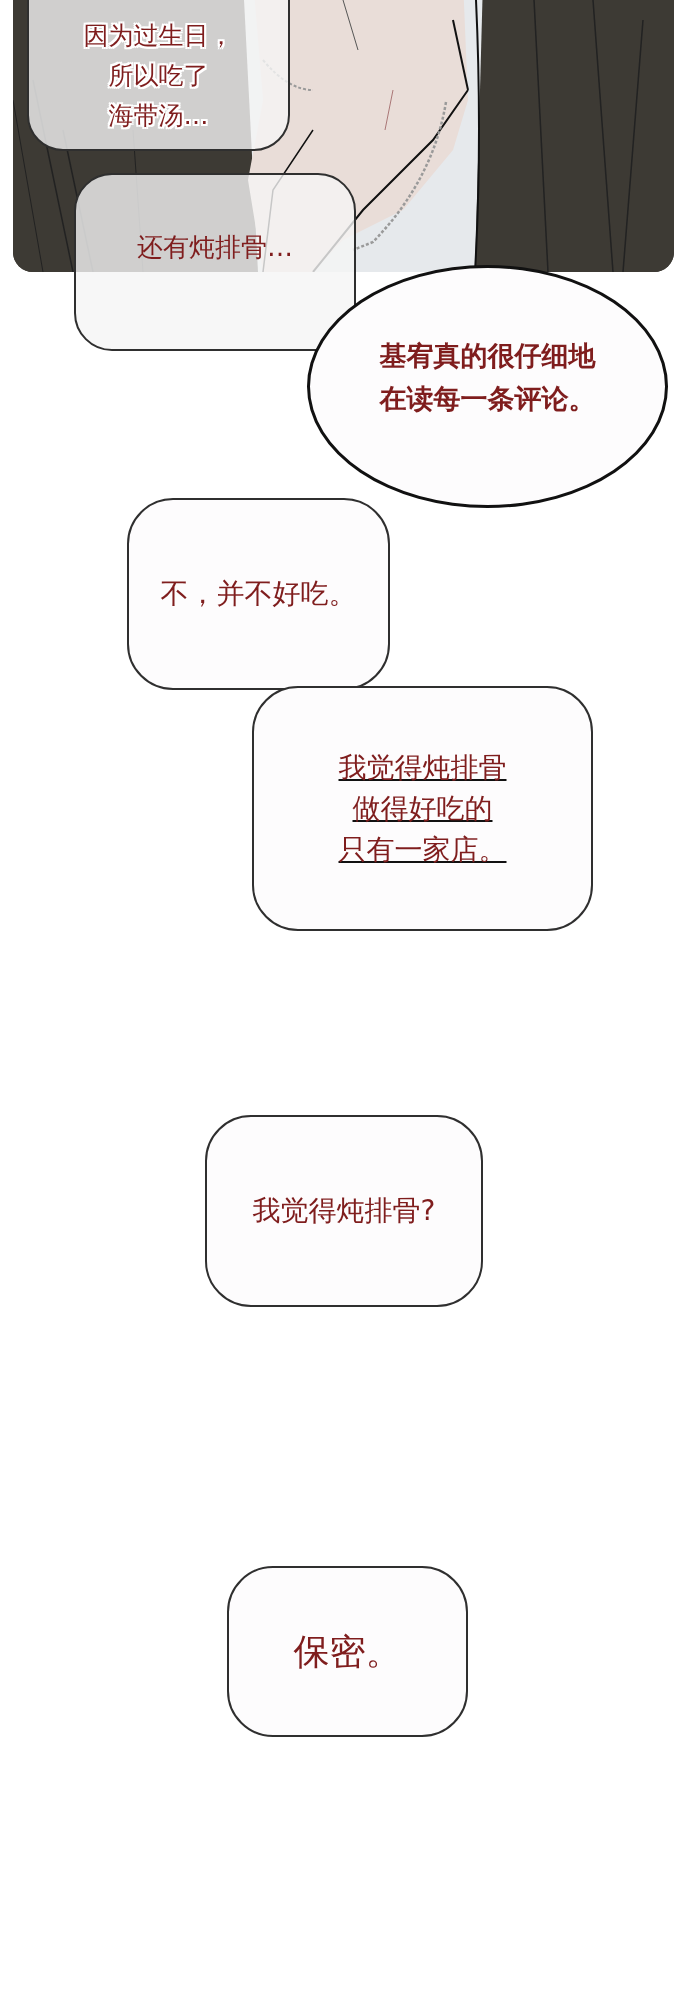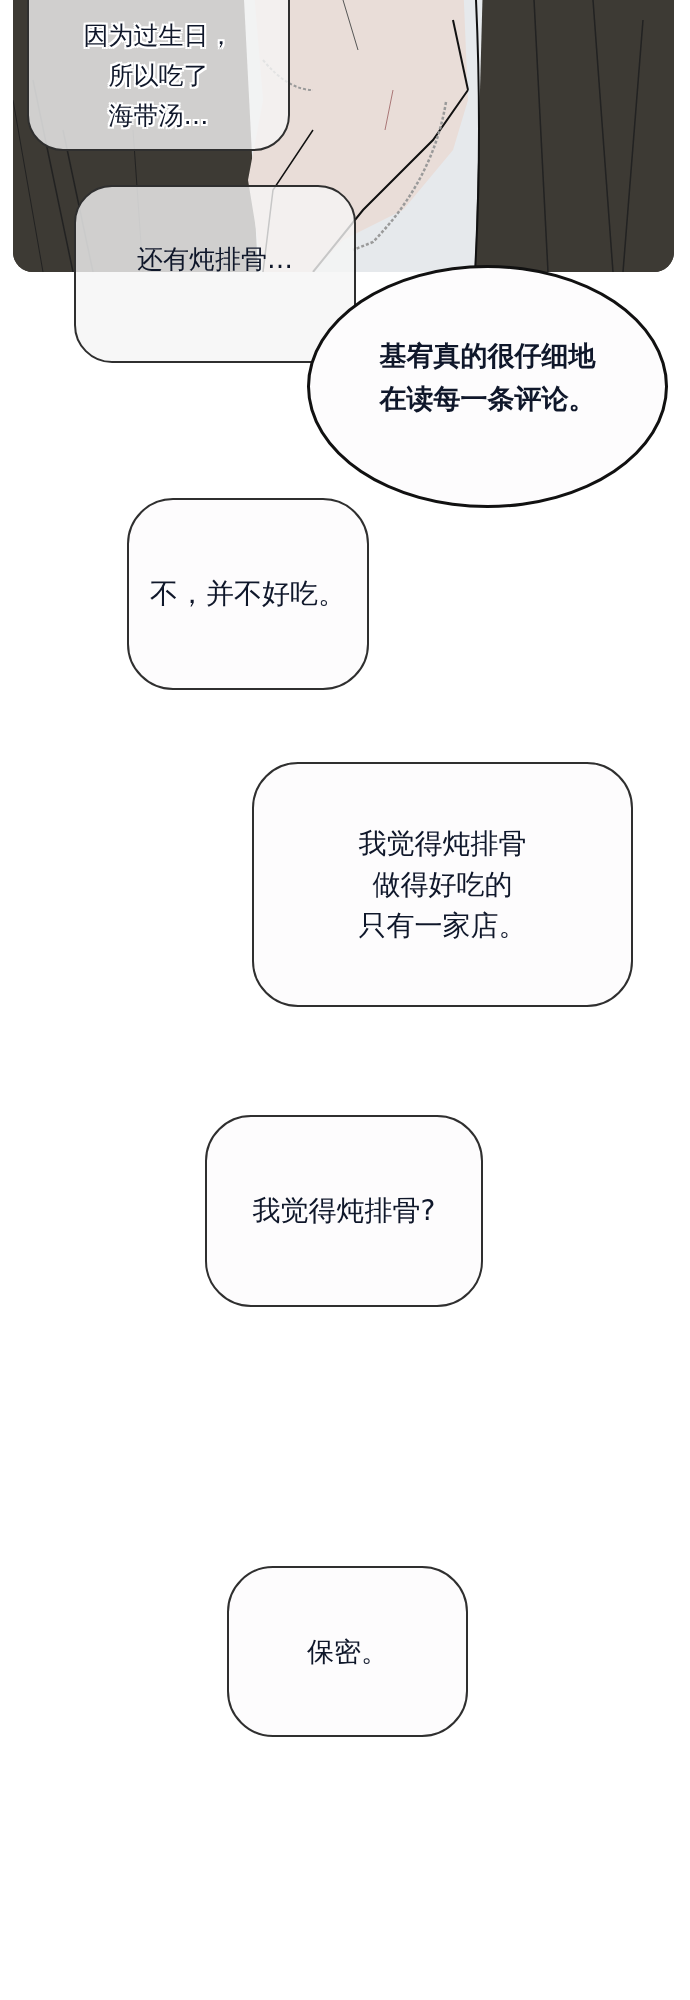--- a/index.html
+++ b/index.html
@@ -5,21 +5,21 @@
   html, body { margin:0; padding:0; }
   body { width:690px; height:2000px; background:#ffffff; position:relative; overflow:hidden;
          font-family:"DejaVu Sans", "Liberation Sans", sans-serif; color:#111; }
   .panel { position:absolute; left:13px; top:-20px; width:661px; height:292px;
            border-radius:0 0 20px 20px; overflow:hidden; background:#3d3a34; }
   .panel svg { position:absolute; left:0; top:0; }
   .bubble { position:absolute; box-sizing:border-box; border:2.5px solid #2f2f2f;
             background:#fdfcfd; display:flex; align-items:center; justify-content:center;
             text-align:center; }
   .bubble.translucent { background:rgba(245,245,245,0.80); }
-  .bubble .txt { white-space:pre-line; color:#0f172a; }
+  .bubble .txt { white-space:pre-line; color:#7f1d1d; }
   .outlined { text-shadow:
       -2px -2px 0 #fff, 2px -2px 0 #fff, -2px 2px 0 #fff, 2px 2px 0 #fff,
       0 -2px 0 #fff, 0 2px 0 #fff, -2px 0 0 #fff, 2px 0 0 #fff; }
   .oval { border-radius:50%; }
 </style>
 </head>
 <body>
 
 <div class="panel">
   <svg width="661" height="292" viewBox="0 0 661 292">
@@ -50,38 +50,38 @@
     <path d="M0 120 L30 292" stroke="#222" stroke-width="1" fill="none"></path>
   </svg>
 </div>
 
 <div class="bubble translucent" style="left:27px; top:-30px; width:263px; height:181px; border-radius:0 0 36px 36px; padding-top:30px;">
   <span class="txt outlined" style="font-size:25px; line-height:40px;">因为过生日，
 所以吃了
 海带汤…</span>
 </div>
 
-<div class="bubble translucent" style="left:74px; top:173px; width:282px; height:178px; border-radius:38px; padding-bottom:30px;margin-top:12px;">
+<div class="bubble translucent" style="left:74px; top:173px; width:282px; height:178px; border-radius:38px; padding-bottom:30px;">
   <span class="txt" style="font-size:26px; line-height:36px;">还有炖排骨…</span>
 </div>
 
 <div class="bubble oval" style="left:307px; top:265px; width:361px; height:243px; border-width:3px; border-color:#111;font-weight:bold;">
   <span class="txt" style="font-size:27px; line-height:43px; padding-bottom:20px;">基宥真的很仔细地
 在读每一条评论。</span>
 </div>
 
-<div class="bubble" style="left:127px; top:498px; width:242px; height:192px; border-radius:46px;">
+<div class="bubble" style="left:127px; top:498px; width:263px; height:192px; border-radius:46px;">
   <span class="txt" style="font-size:28px; line-height:38px;">不，并不好吃。</span>
 </div>
 
-<div class="bubble" style="left:252px; top:762px; width:381px; height:245px; border-radius:46px;">
+<div class="bubble" style="left:252px; top:686px; width:341px; height:245px; border-radius:46px;text-decoration:underline;">
   <span class="txt" style="font-size:28px; line-height:41px;">我觉得炖排骨
 做得好吃的
 只有一家店。</span>
 </div>
 
 <div class="bubble" style="left:205px; top:1115px; width:278px; height:192px; border-radius:46px;">
   <span class="txt" style="font-size:28px; line-height:38px;">我觉得炖排骨?</span>
 </div>
 
 <div class="bubble" style="left:227px; top:1566px; width:241px; height:171px; border-radius:46px;">
-  <span class="txt" style="font-size:27px; line-height:38px;">保密。</span>
+  <span class="txt" style="font-size:36px; line-height:38px;">保密。</span>
 </div>
 
 </body></html>

